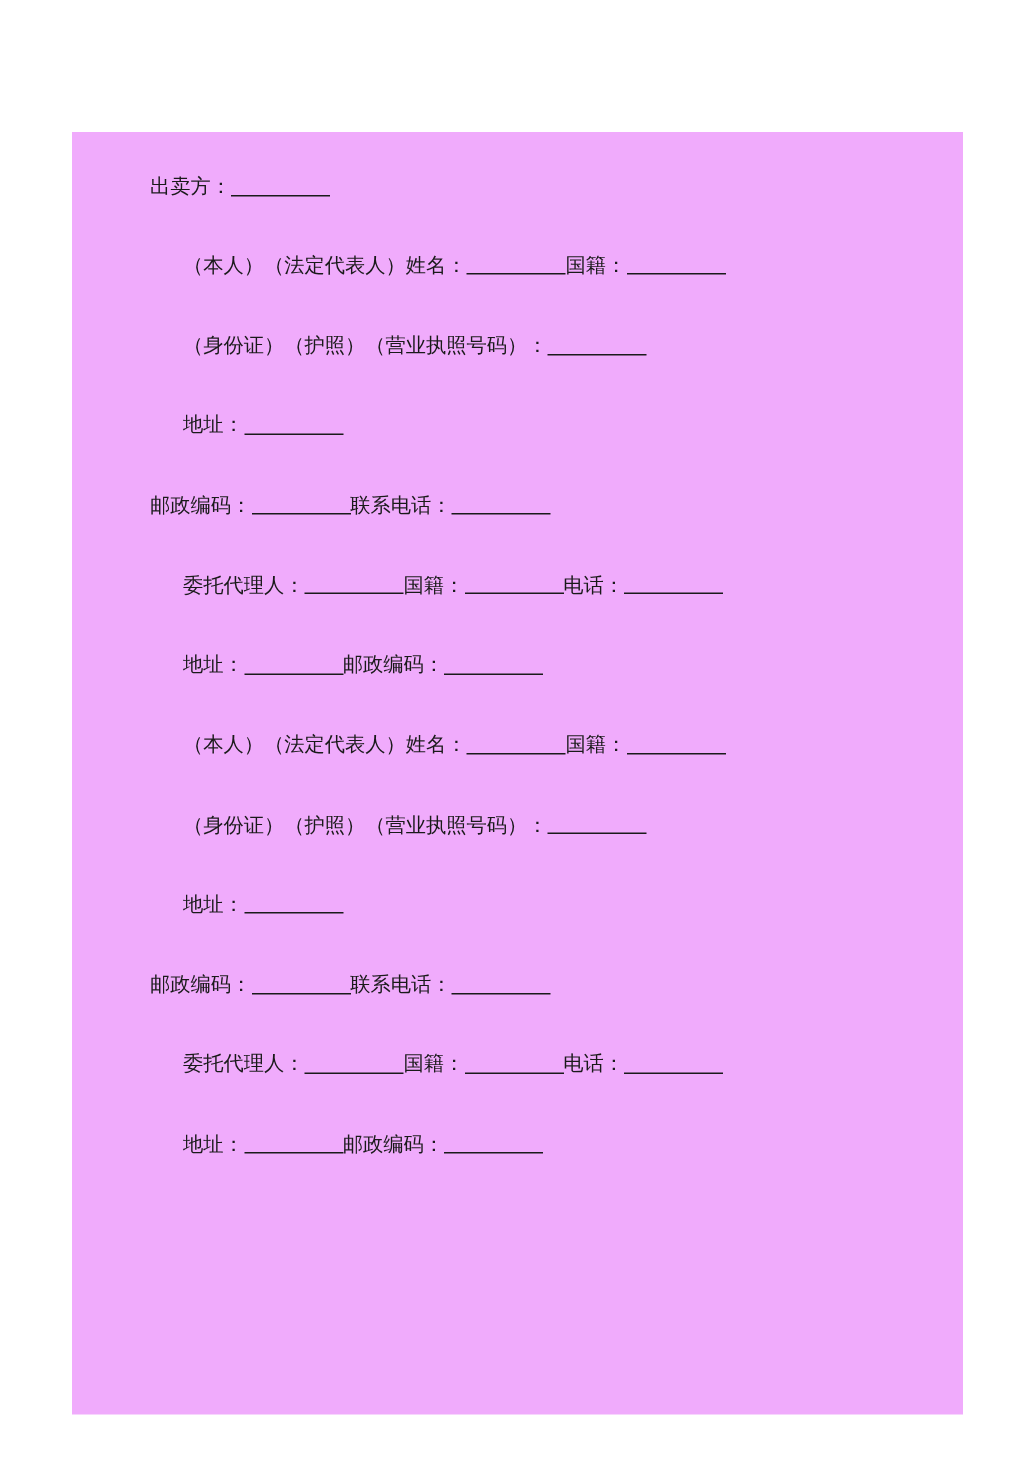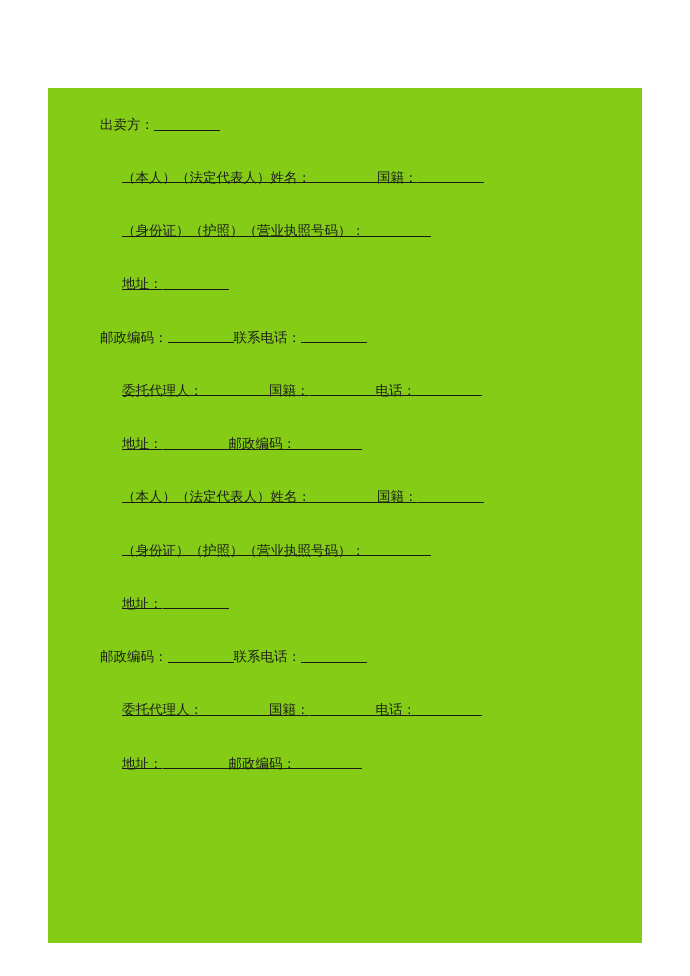--- a/index.html
+++ b/index.html
@@ -12,34 +12,33 @@
     background: #ffffff;
     font-family: "Liberation Sans", sans-serif;
     -webkit-font-smoothing: antialiased;
   }
   .page {
     position: absolute;
     left: 48px;
     top: 88px;
     width: 594px;
     height: 855px;
-    background: #84cc16;
+    background: #f0abfc;
     box-sizing: border-box;
     padding: 26px 48px 0 52px;
   }
   .line {
     color: #1a1a1a;
     font-size: 13.5px;
     line-height: 1.5;
     white-space: nowrap;
     margin: 0 0 32.5px 0;
   }
   .line.indent {
     padding-left: 22px;
-    text-decoration: underline;
   }
   .line.first {
     margin-bottom: 32px;
   }
   .blank {
     display: inline-block;
     border-bottom: 1px solid #1a1a1a;
     vertical-align: baseline;
     height: 1em;
     position: relative;

